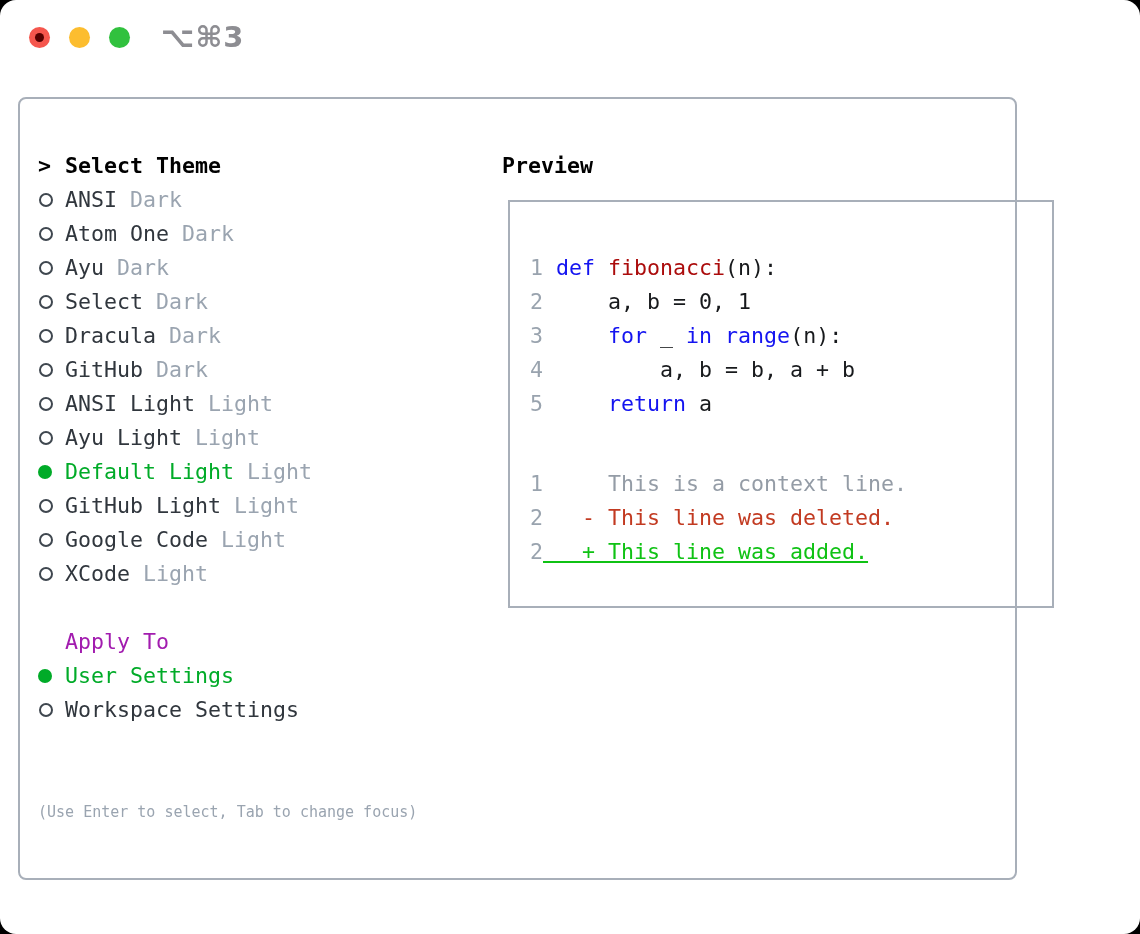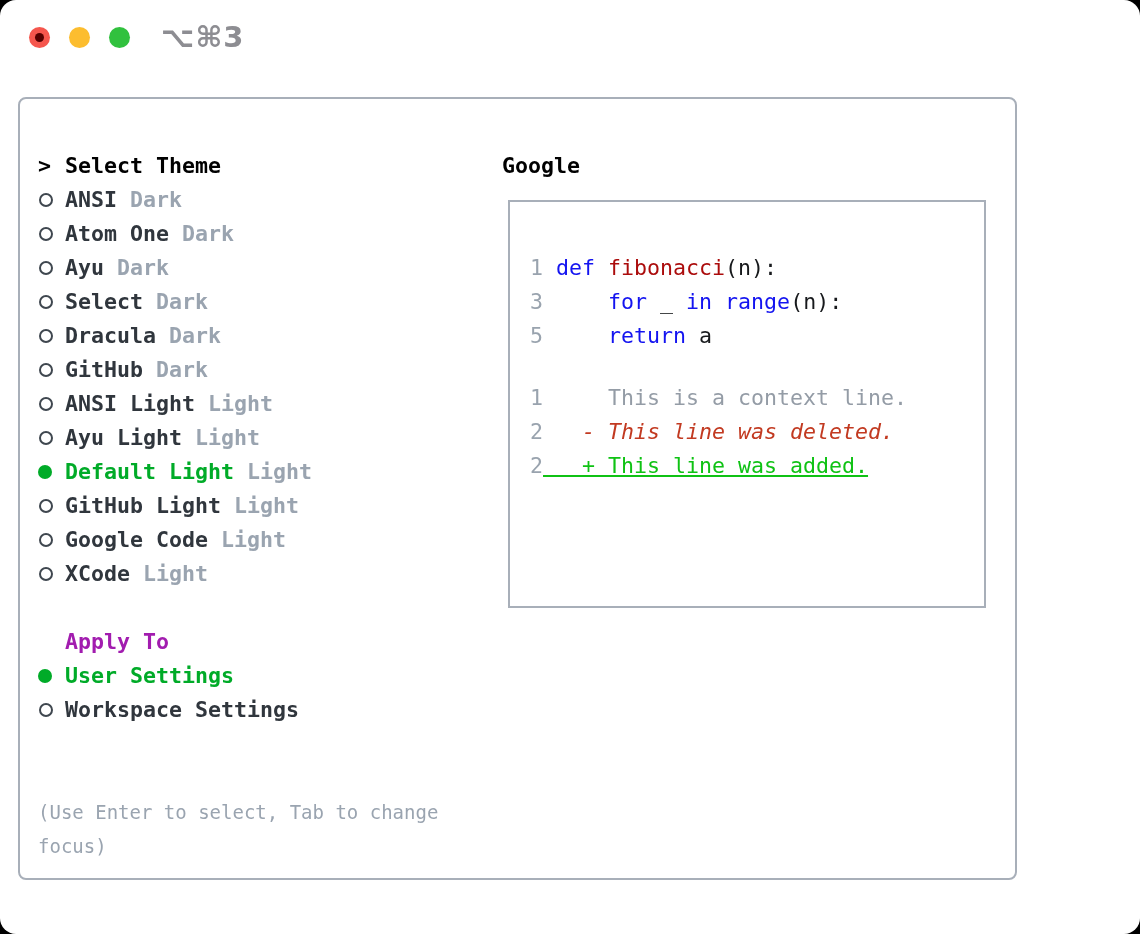--- a/index.html
+++ b/index.html
@@ -29,53 +29,53 @@
   
   .panel{
     position:absolute;left:18px;top:97px;width:995px;height:779px;
     border:2px solid var(--border,#a8afb9);border-radius:8px;
     box-sizing:content-box;
   }
   .list{
     position:absolute;left:18px;top:50px;
     font-size:21.6px;line-height:34px;color:var(--text,#30363d);
   }
-  .row{display:flex;align-items:center;height:34px;white-space:pre;font-weight:bold;}
+  .row{display:flex;align-items:center;height:34px;white-space:pre;}
   .marker{display:inline-flex;width:27px;align-items:center;flex:none;}
   .ring{width:10px;height:10px;border:2px solid #3f474f;border-radius:50%;margin-left:1px;}
   .dot{width:14px;height:14px;background:var(--selected_green,#00ab28);border-radius:50%;}
   .cursor{font-weight:bold;color:#000;}
   .title-row{font-weight:bold;color:var(--title_text,#000);}
   .theme-variant{color:var(--muted,#9aa4b0);margin-left:13px;}
   .selected .theme-name{color:var(--selected_green,#00ab28);}
   .spacer{height:34px;}
   .apply-title{color:#a21caf;}
   .hint{
     color:var(--muted,#9aa4b0);width:424px;margin-top:34px;
-    white-space:normal;line-height:34px;font-size:19px;
+    white-space:normal;line-height:34px;font-size:15px;
   }
   
   .preview-title{
     position:absolute;left:482px;top:50px;height:34px;line-height:34px;
     font-size:21.6px;font-weight:bold;color:var(--title_text,#000);
   }
   .pbox{
-    position:absolute;left:488px;top:101px;width:478px;height:408px;
+    position:absolute;left:488px;top:101px;width:546px;height:408px;
     border:2px solid var(--border,#a8afb9);box-sizing:border-box;
     padding:49px 16px 0 20px;overflow:hidden;
   }
   .codeline{white-space:pre;font-size:21.6px;line-height:34px;height:34px;color:var(--code_text,#17191c);}
   .num{color:var(--line_number,#99a3ae);}
   .kw{color:var(--keyword_blue,#1414f0);}
   .fn{color:var(--function_red,#ab0c0c);}
   .plain{color:var(--code_text,#17191c);}
   .context{color:var(--diff_context,#949ca6);}
-  .deleted{color:var(--diff_deleted,#c23a21);font-style:italic;}
+  .deleted{color:var(--diff_deleted,#c23a21);}
   .added{color:var(--diff_added,#0fc214);text-decoration:underline;}
-  #diff-block{margin-top:28px;}
+  #diff-block{margin-top:46px;}
 </style>
 </head>
 <body>
 
 <div class="window">
 
   <div class="traffic">
     <span class="light red">
       <span class="reddot"></span>
     </span>
@@ -105,26 +105,28 @@
         <div class="row"><span class="marker"><span class="ring"></span></span><span class="theme-name">Google Code</span><span class="theme-variant">Light</span></div>
         <div class="row"><span class="marker"><span class="ring"></span></span><span class="theme-name">XCode</span><span class="theme-variant">Light</span></div>
         <div class="spacer"></div>
         <div class="row apply-title"><span class="marker"></span><span>Apply To</span></div>
         <div class="row selected"><span class="marker"><span class="dot"></span></span><span class="theme-name">User Settings</span></div>
         <div class="row"><span class="marker"><span class="ring"></span></span><span class="theme-name">Workspace Settings</span></div>
         <div class="spacer"></div>
         <div class="hint">(Use Enter to select, Tab to change focus)</div>
       </div>
 
-    <div class="preview-title">Google</div>
+    <div class="preview-title">Preview</div>
 
     <div class="pbox">
       <div id="code-block">
           <div class="codeline"><span class="num">1</span> <span class="kw">def</span><span class="plain"> </span><span class="fn">fibonacci</span><span class="plain">(n):</span></div>
+          <div class="codeline"><span class="num">2</span> <span class="plain">    a, b = 0, 1</span></div>
           <div class="codeline"><span class="num">3</span> <span class="plain">    </span><span class="kw">for</span><span class="plain"> _ </span><span class="kw">in</span><span class="plain"> </span><span class="kw">range</span><span class="plain">(n):</span></div>
+          <div class="codeline"><span class="num">4</span> <span class="plain">        a, b = b, a + b</span></div>
           <div class="codeline"><span class="num">5</span> <span class="plain">    </span><span class="kw">return</span><span class="plain"> a</span></div>
         </div>
       <div id="diff-block">
           <div class="codeline"><span class="num">1</span><span class="context">     This is a context line.</span></div>
           <div class="codeline"><span class="num">2</span><span class="deleted">   - This line was deleted.</span></div>
           <div class="codeline"><span class="num">2</span><span class="added">   + This line was added.</span></div>
         </div>
     </div>
 
   </div>

